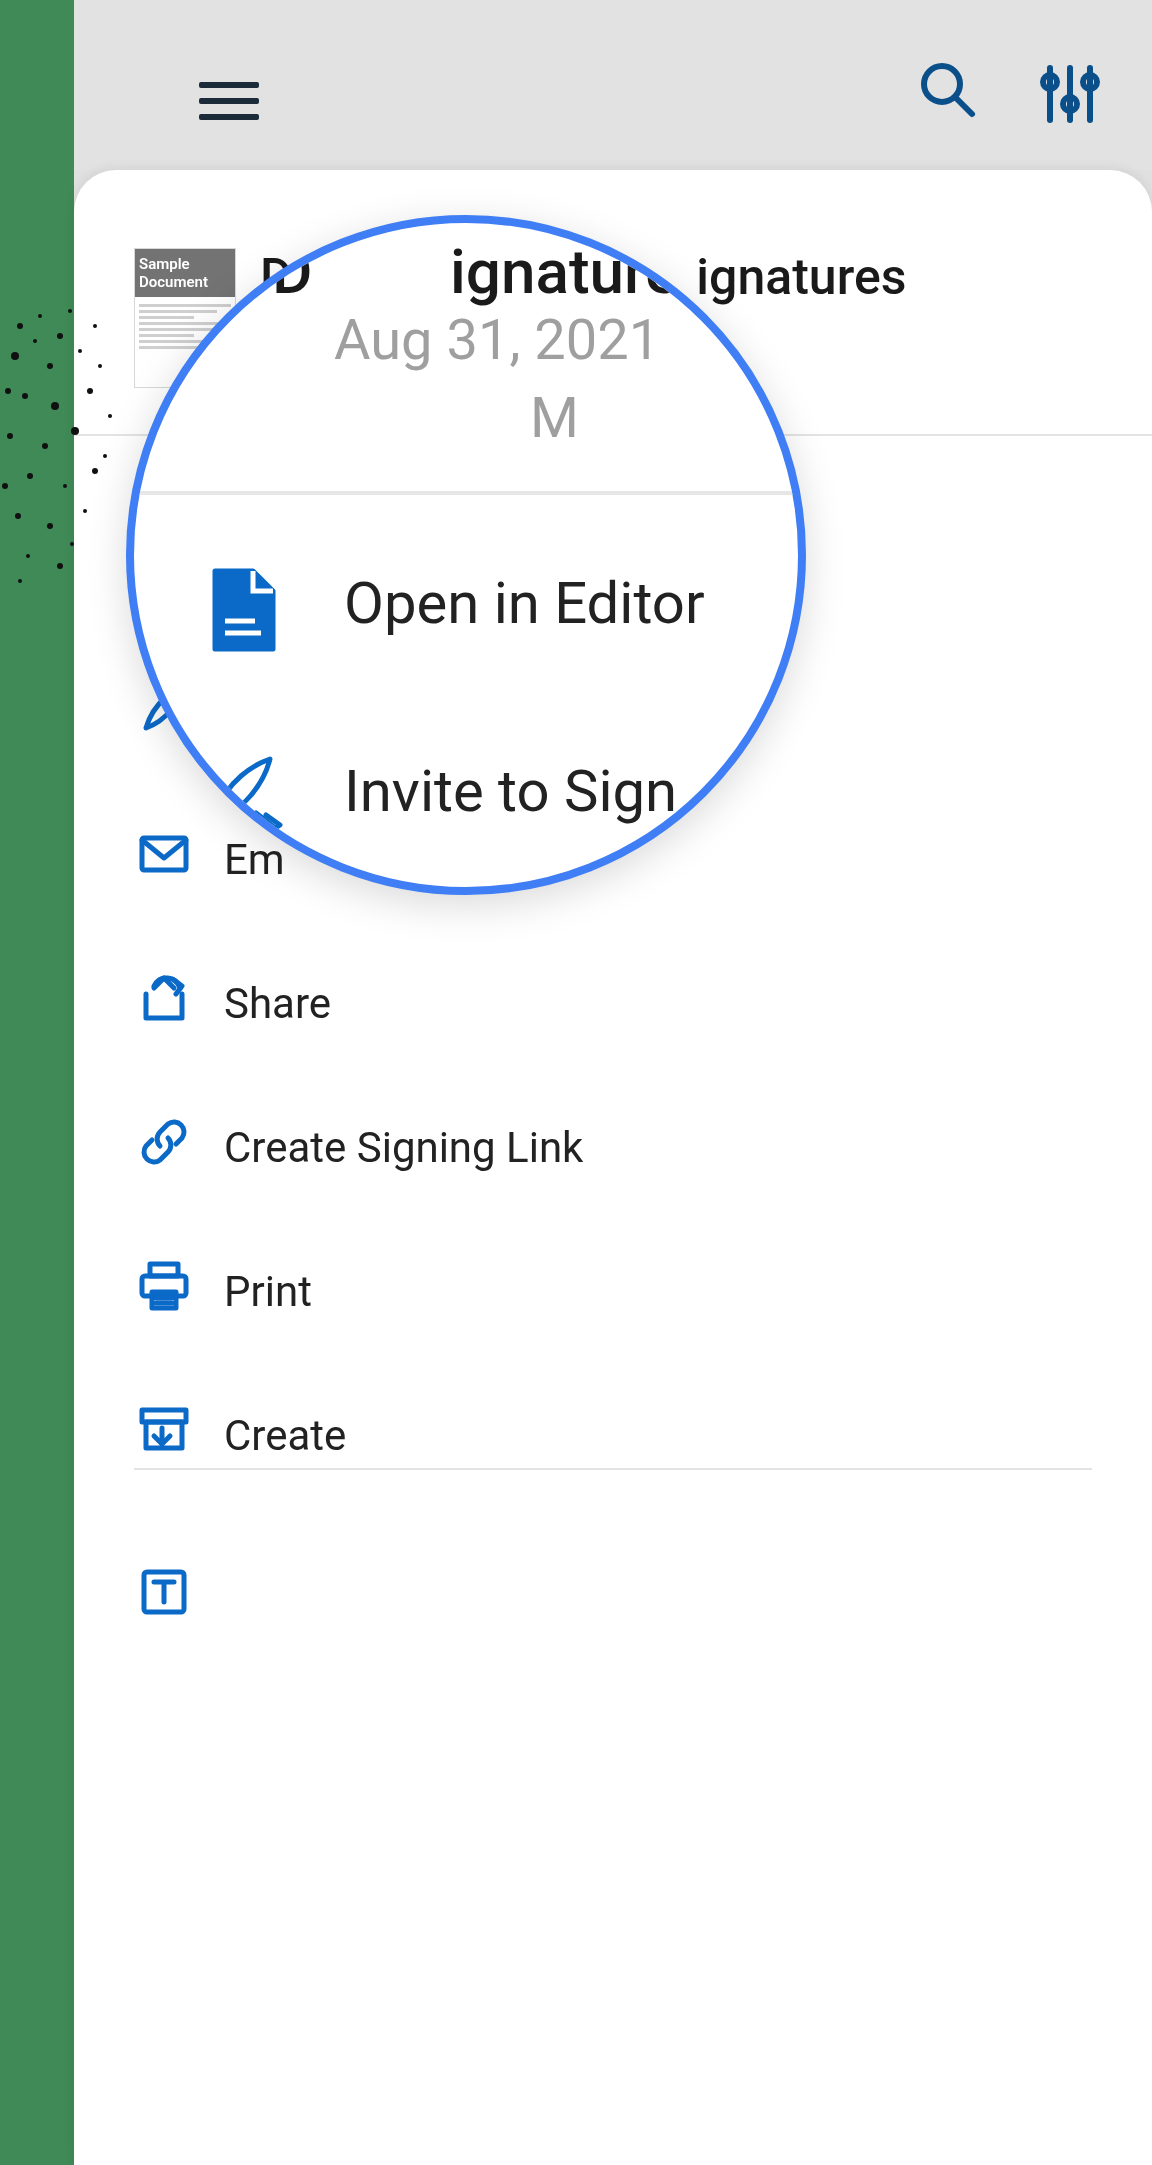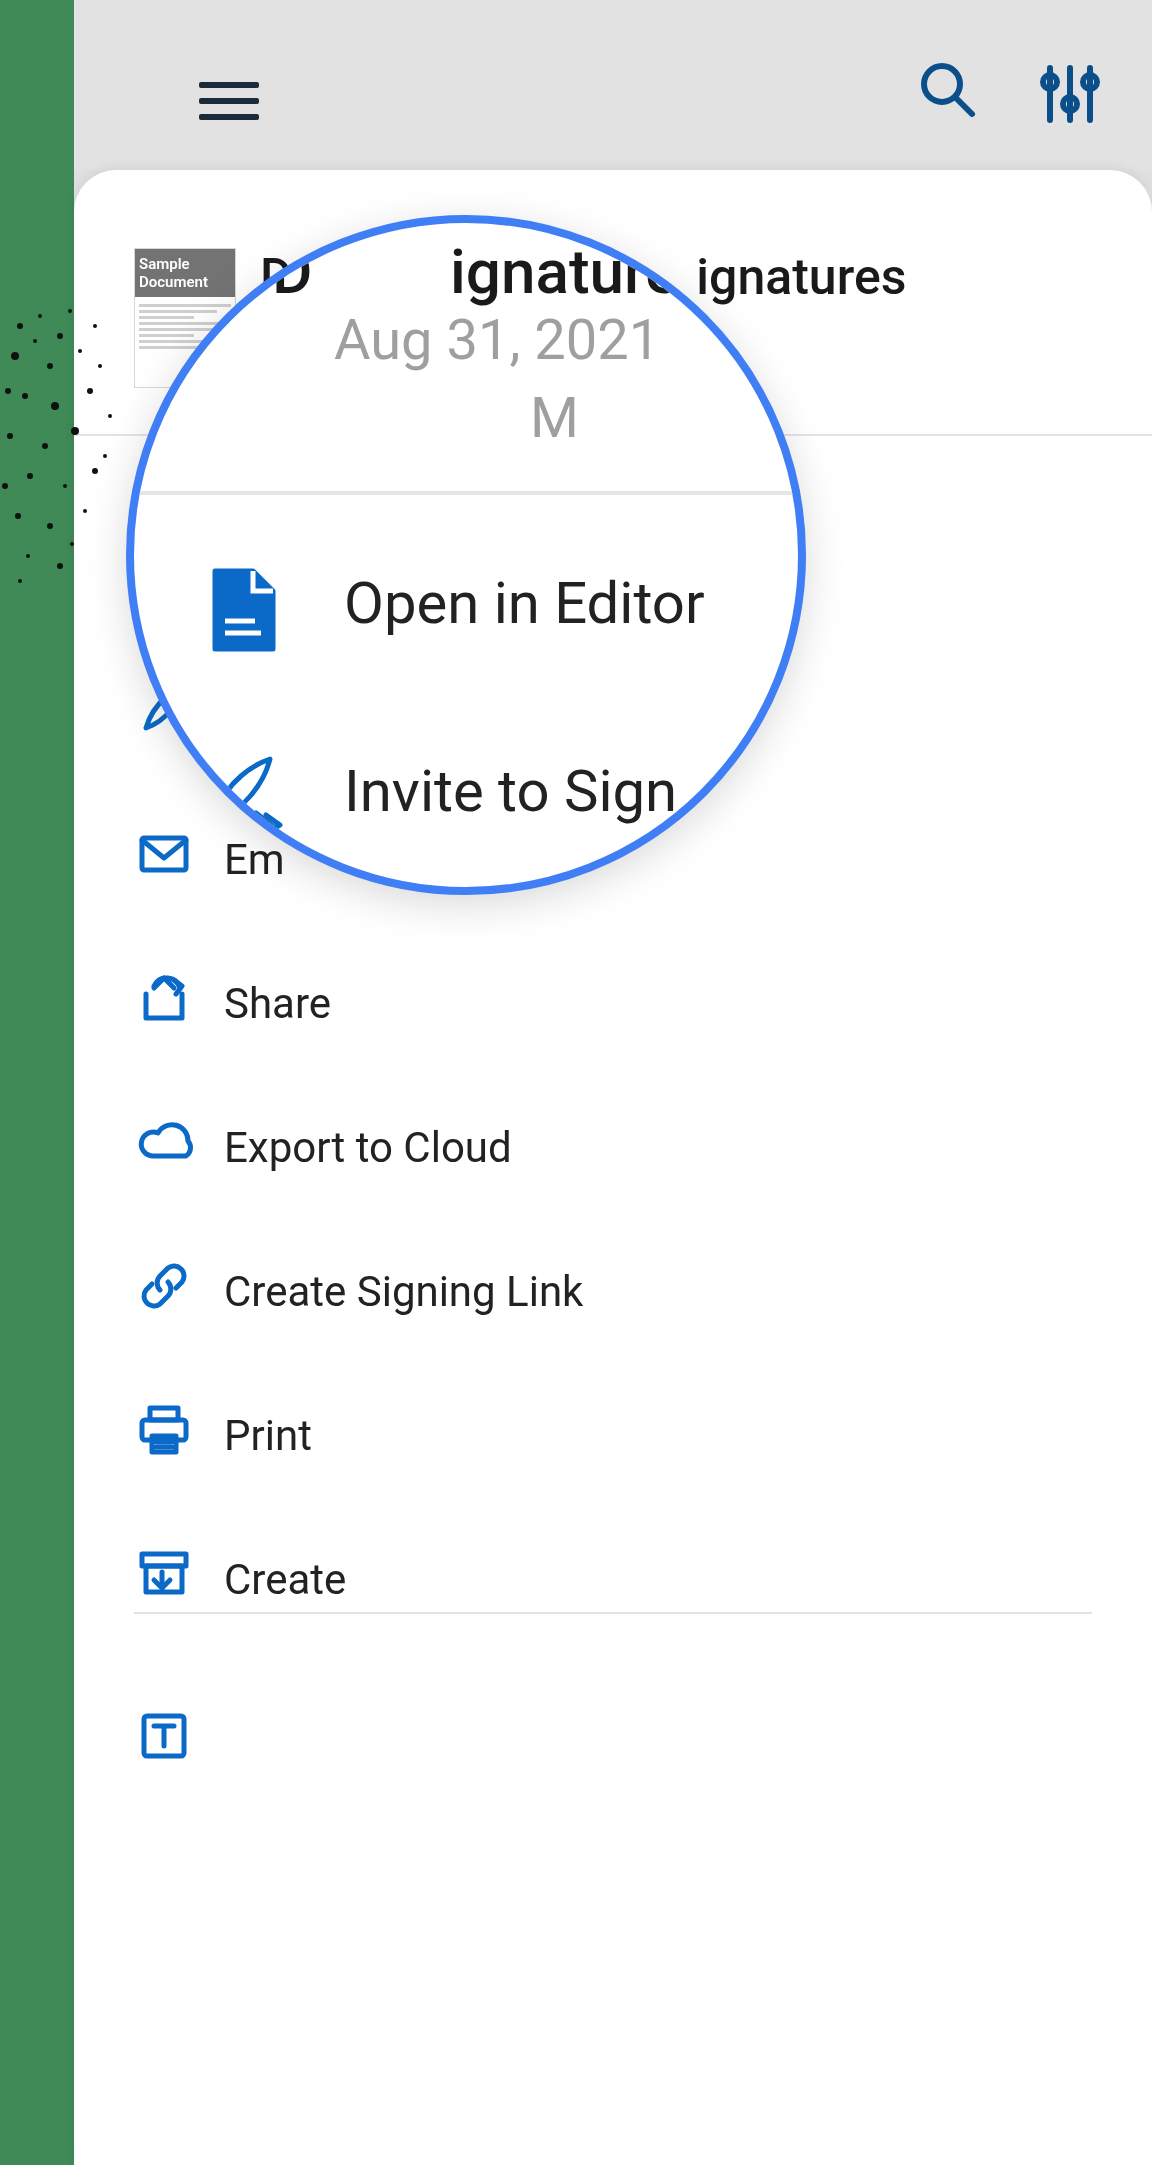--- a/index.html
+++ b/index.html
@@ -218,28 +218,20 @@
               <polyline class="blue" points="12,26 12,50 48,50 48,26"></polyline>
               <path class="blue" d="M20 20 l10 -10 l10 10"></path>
               <path class="blue" d="M20 18 C 26 6, 42 8, 46 20"></path>
               <polyline class="blue" points="40,12 48,18 42,26"></polyline>
             </svg>
         </div>
         <span class="menu-label">Share</span>
       </div>
 
 
-      <div class="menu-item">
-        <div class="menu-icon">
-          <svg width="64" height="60">
-              <path class="blue" d="M20 44 a12 12 0 1 1 4 -23 a16 16 0 0 1 30 8 a10 10 0 0 1 -2 15 h-32 z"></path>
-            </svg>
-        </div>
-        <span class="menu-label">Export to Cloud</span>
-      </div>
 
       <div class="menu-item">
         <div class="menu-icon">
           <svg width="60" height="60">
               <path class="blue" d="M26 34 a10 10 0 0 1 0 -14 l8 -8 a10 10 0 0 1 14 14 l-6 6"></path>
               <path class="blue" d="M34 26 a10 10 0 0 1 0 14 l-8 8 a10 10 0 0 1 -14 -14 l6 -6"></path>
             </svg>
         </div>
         <span class="menu-label">Create Signing Link</span>
       </div>

